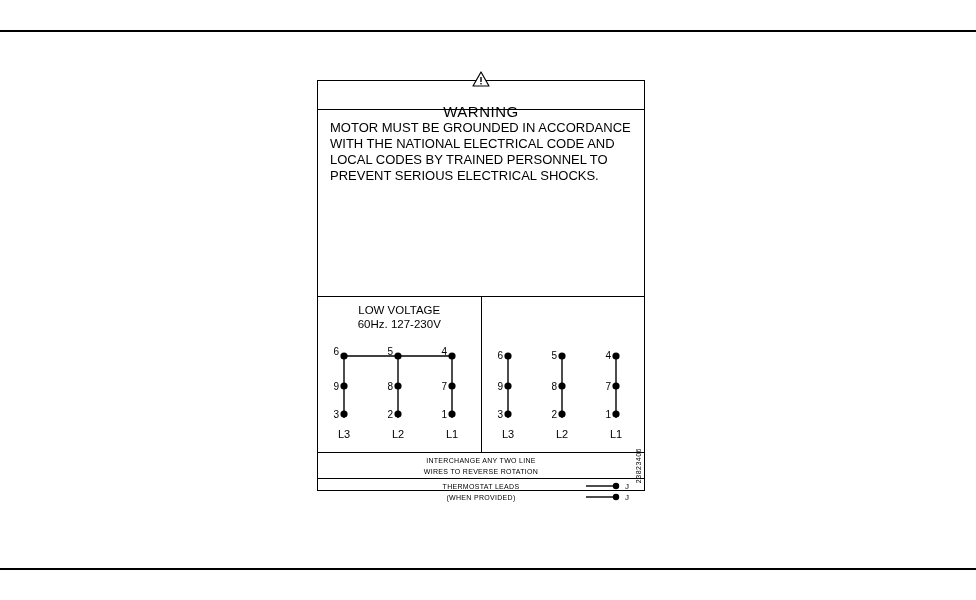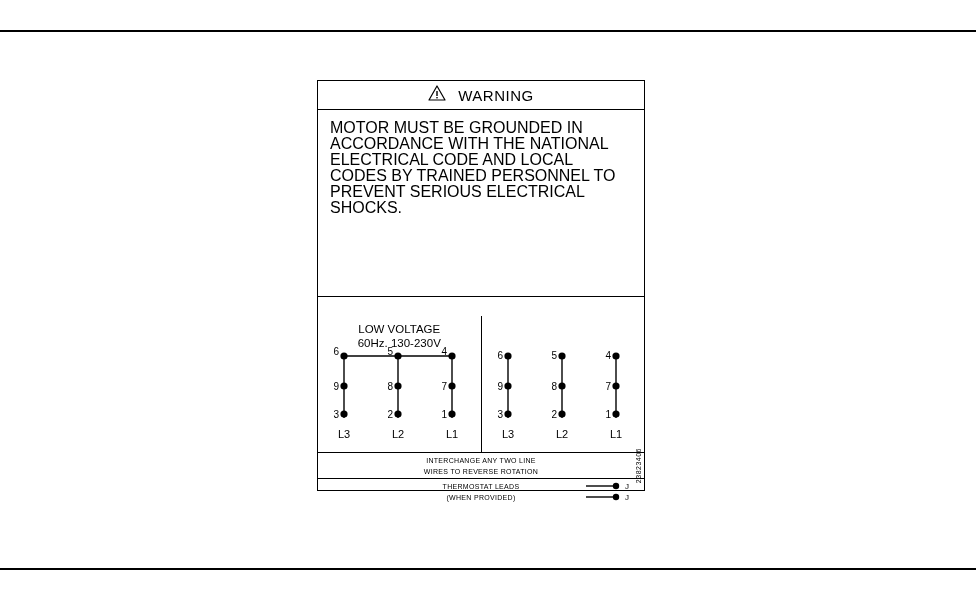--- a/index.html
+++ b/index.html
@@ -40,56 +40,56 @@
   }
 
   
   .warning-header {
     height: 28px;
     border-bottom: 1px solid #000000;
     display: flex;
     align-items: center;
     justify-content: center;
     gap: 12px;
+    flex-direction: column;
   }
   .warning-title {
     font-size: 15px;
     letter-spacing: 0.5px;
   }
   .warn-tri {
     display: block;
   }
 
   
   .warning-body {
     border-bottom: 1px solid #000000;
     padding: 10px 12px 12px 12px;
     box-sizing: border-box;
     height: 187px;
   }
   .warning-body p {
     margin: 0;
-    font-size: 16px;
+    font-size: 13px;
     line-height: 16px;
   }
   .warning-body p.para2 {
     margin-top: 16px;
   }
 
   
   .diagrams {
     display: flex;
     height: 155px;
     border-bottom: 1px solid #000000;
     position: relative;
   }
   .diag-col {
     position: relative;
     box-sizing: border-box;
-    margin-top: 19px;
   }
   .diag-col.low {
     width: 164px;
     border-right: 1px solid #000000;
   }
   .diag-col.high {
     width: 163px;
   }
   .diag-heading {
     text-align: center;
@@ -162,21 +162,21 @@
 
   <div class="warning-body">
     <p class="para1">MOTOR MUST BE GROUNDED IN ACCORDANCE WITH THE NATIONAL ELECTRICAL CODE AND LOCAL CODES BY TRAINED PERSONNEL TO PREVENT SERIOUS ELECTRICAL SHOCKS.</p>
   </div>
 
   <div class="diagrams">
 
     <div class="diag-col low">
       <div class="diag-heading">
         <div class="ttl">LOW VOLTAGE</div>
-        <div class="sub">60Hz. 130-230V</div>
+        <div class="sub">60Hz. 127-230V</div>
       </div>
       <svg class="wiring-svg" width="164" height="118" viewBox="0 0 164 118">
 
         <line x1="26" y1="22" x2="134" y2="22" stroke="#000000" stroke-width="1.4"></line>
 
         <line x1="26" y1="22" x2="26" y2="84" stroke="#000000" stroke-width="1.4"></line>
         <line x1="80" y1="22" x2="80" y2="84" stroke="#000000" stroke-width="1.4"></line>
         <line x1="134" y1="22" x2="134" y2="84" stroke="#000000" stroke-width="1.4"></line>
 
         <circle cx="26" cy="22" r="3.6" fill="#000000"></circle>

